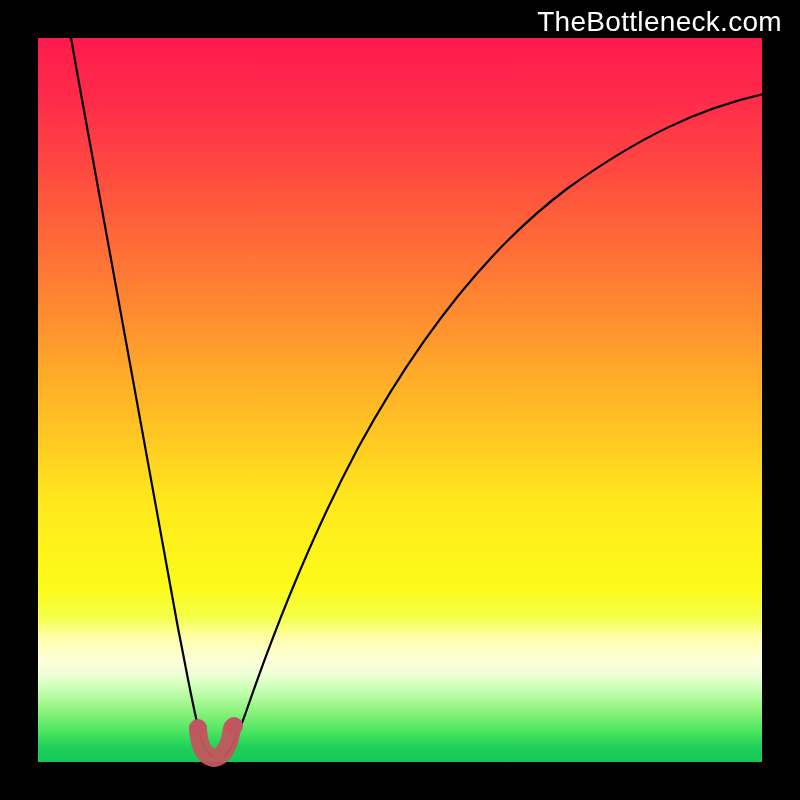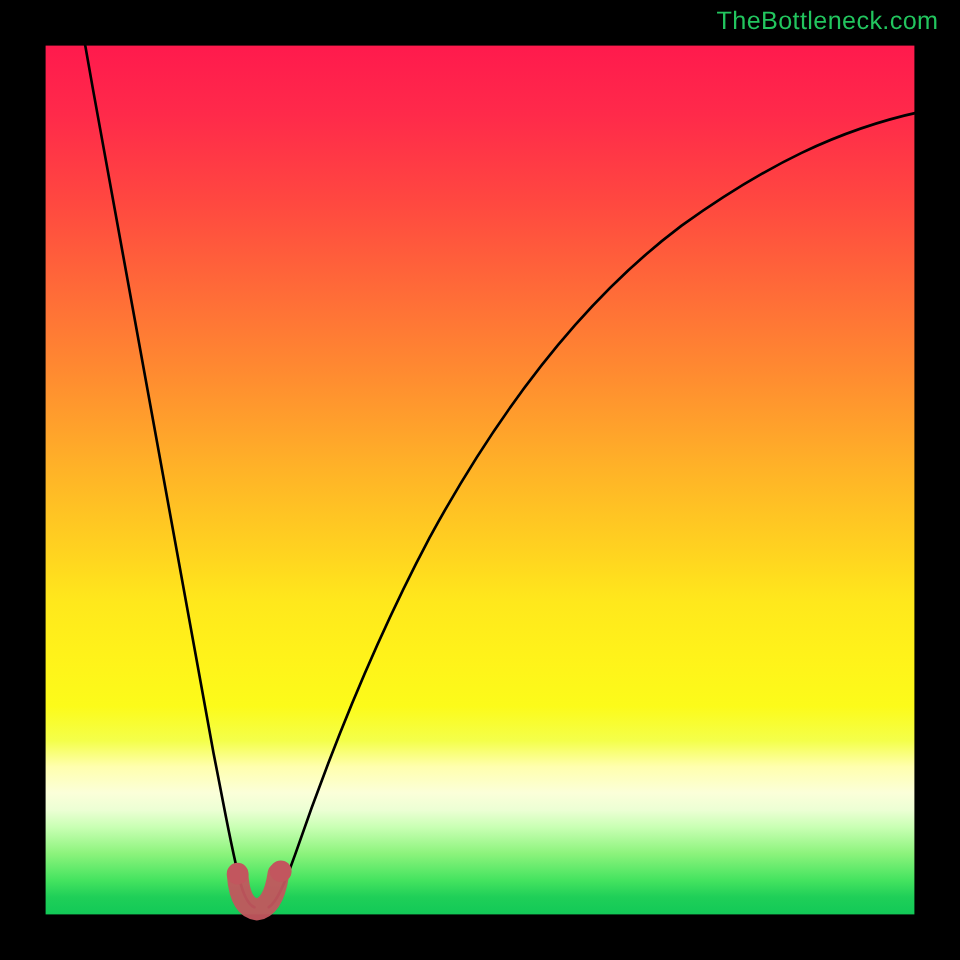--- a/index.html
+++ b/index.html
@@ -36,22 +36,22 @@
       #8cf37c 93%,
       #46e460 96%,
       #1fcf58 98%,
       #12c957 100%
     );
   }
   .watermark {
     position: absolute;
     top: 6px;
     right: 18px;
-    color: #22c55e;
-    font-size: 21px;
+    color: #ffffff;
+    font-size: 28px;
     font-weight: 500;
     letter-spacing: 0.3px;
     pointer-events: none;
   }
   svg.curves {
     position: absolute;
     left: 0;
     top: 0;
     width: 724px;
     height: 724px;

